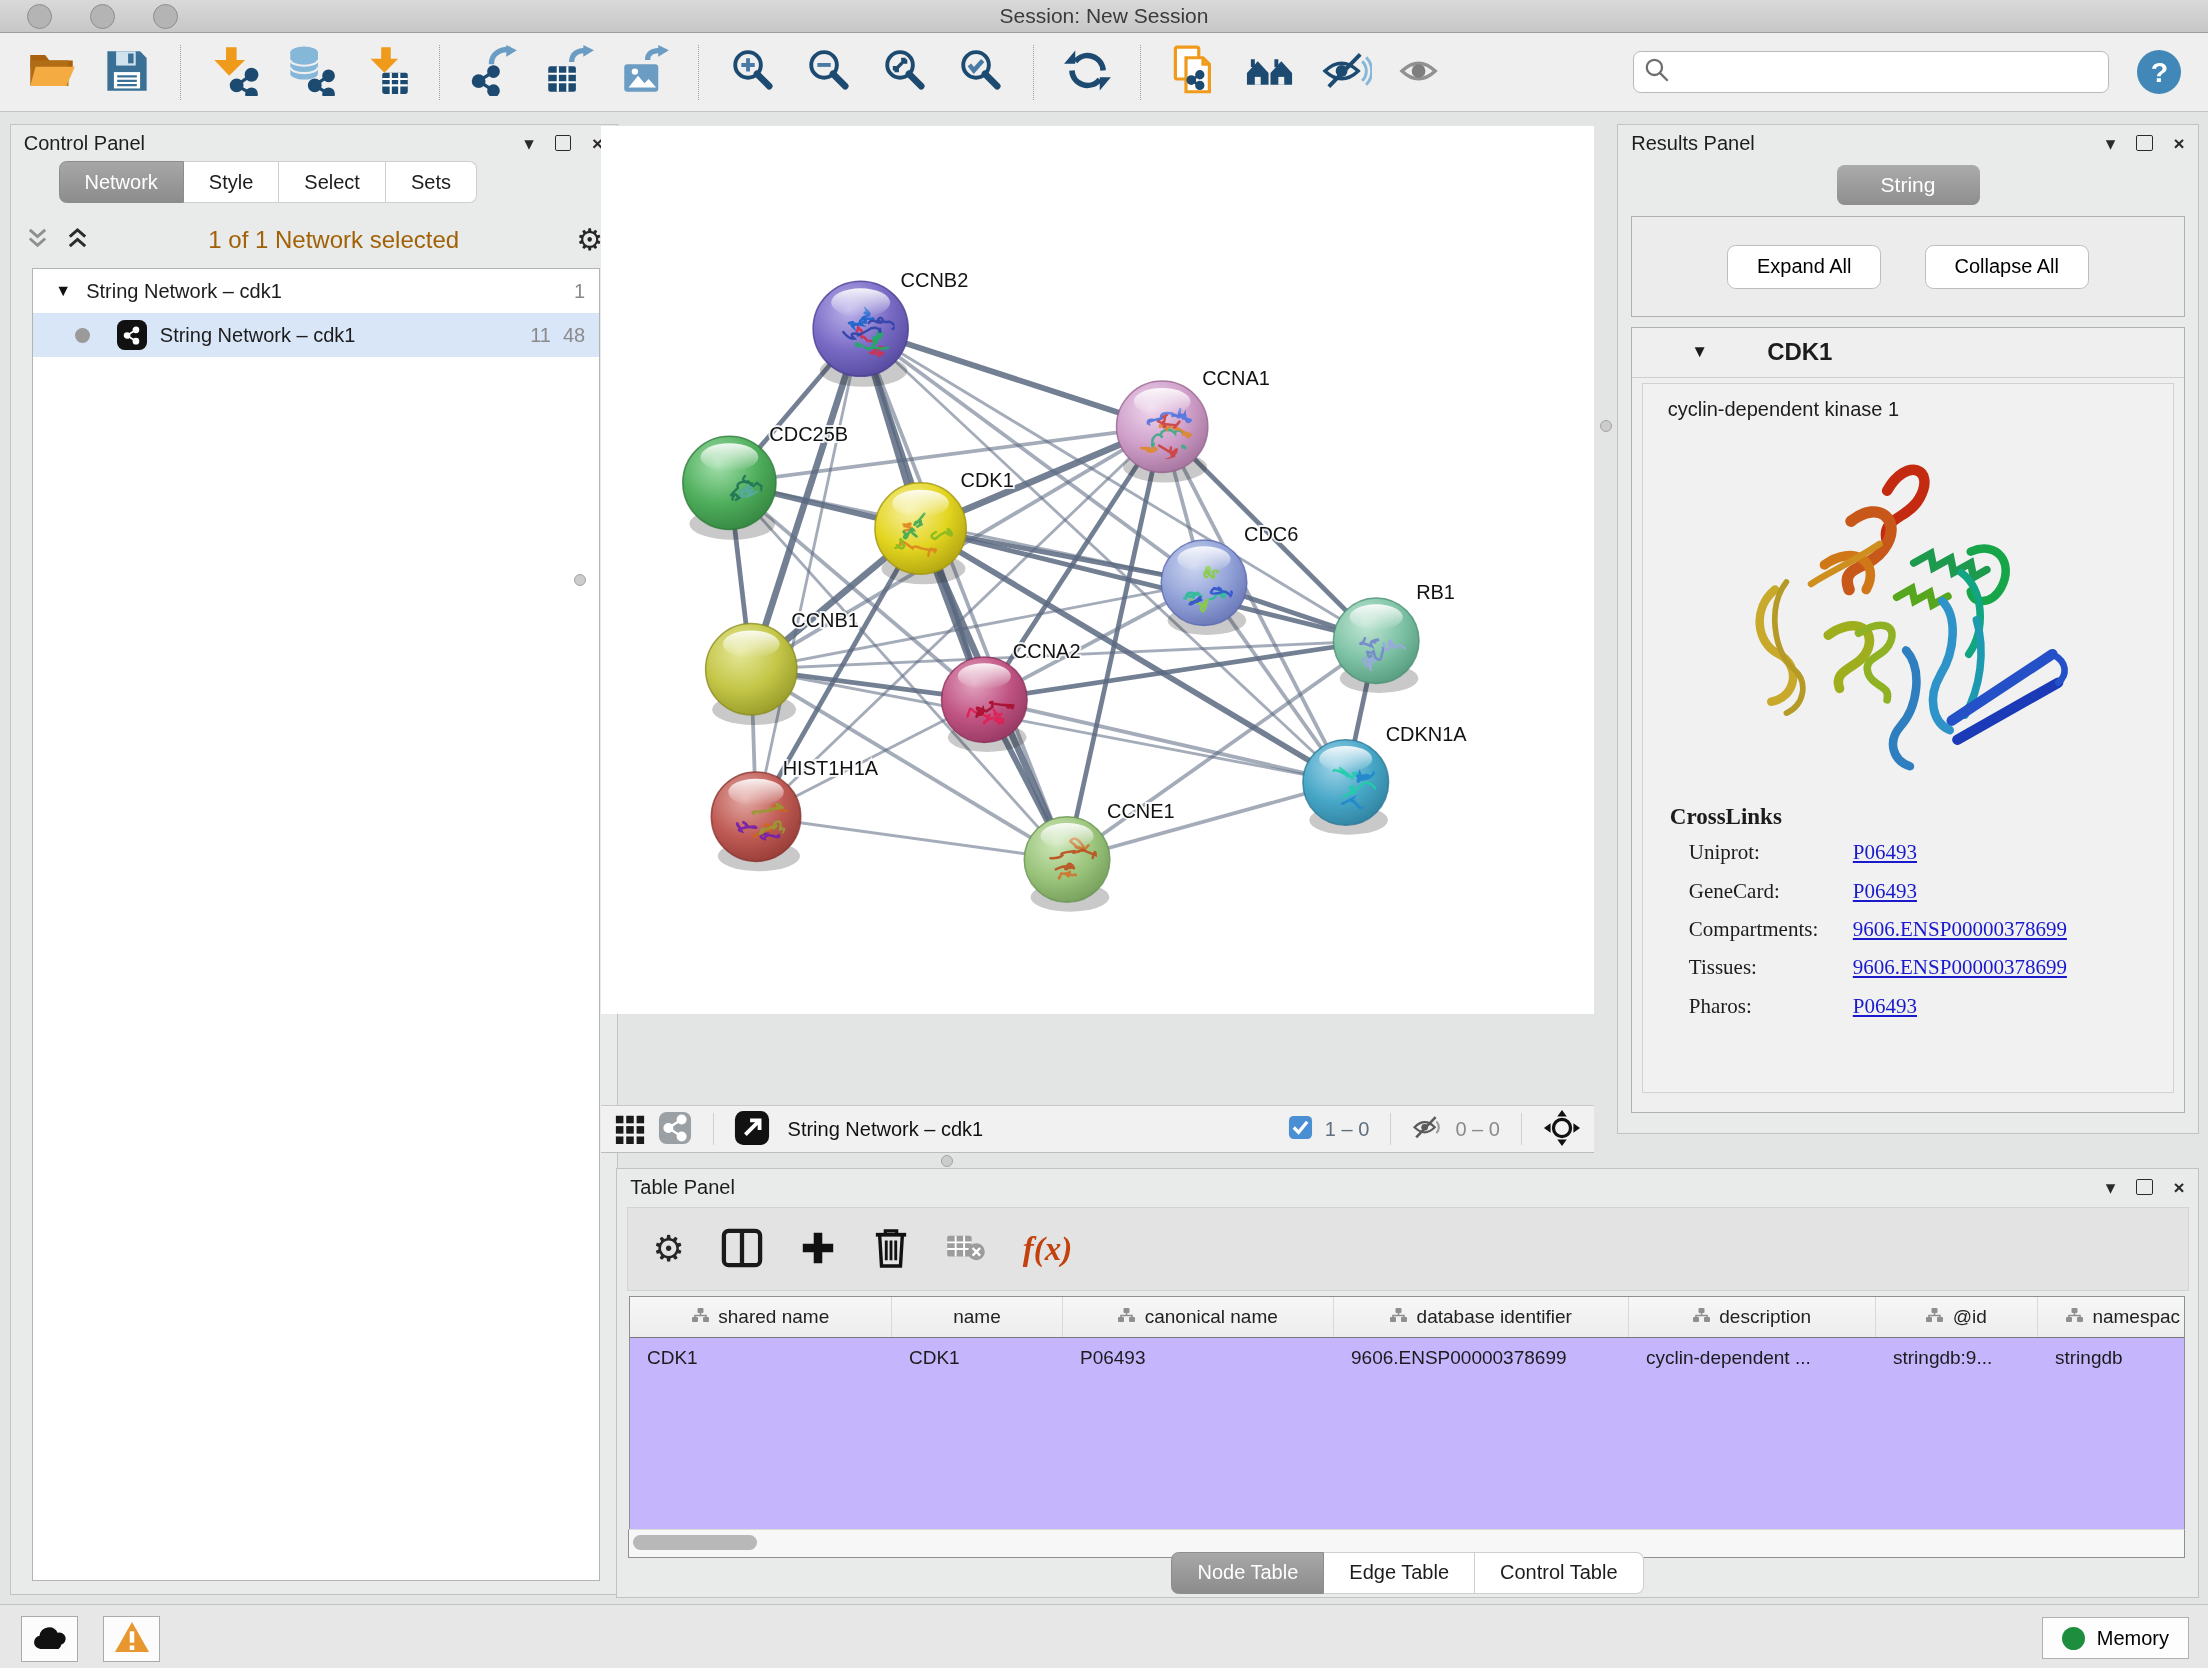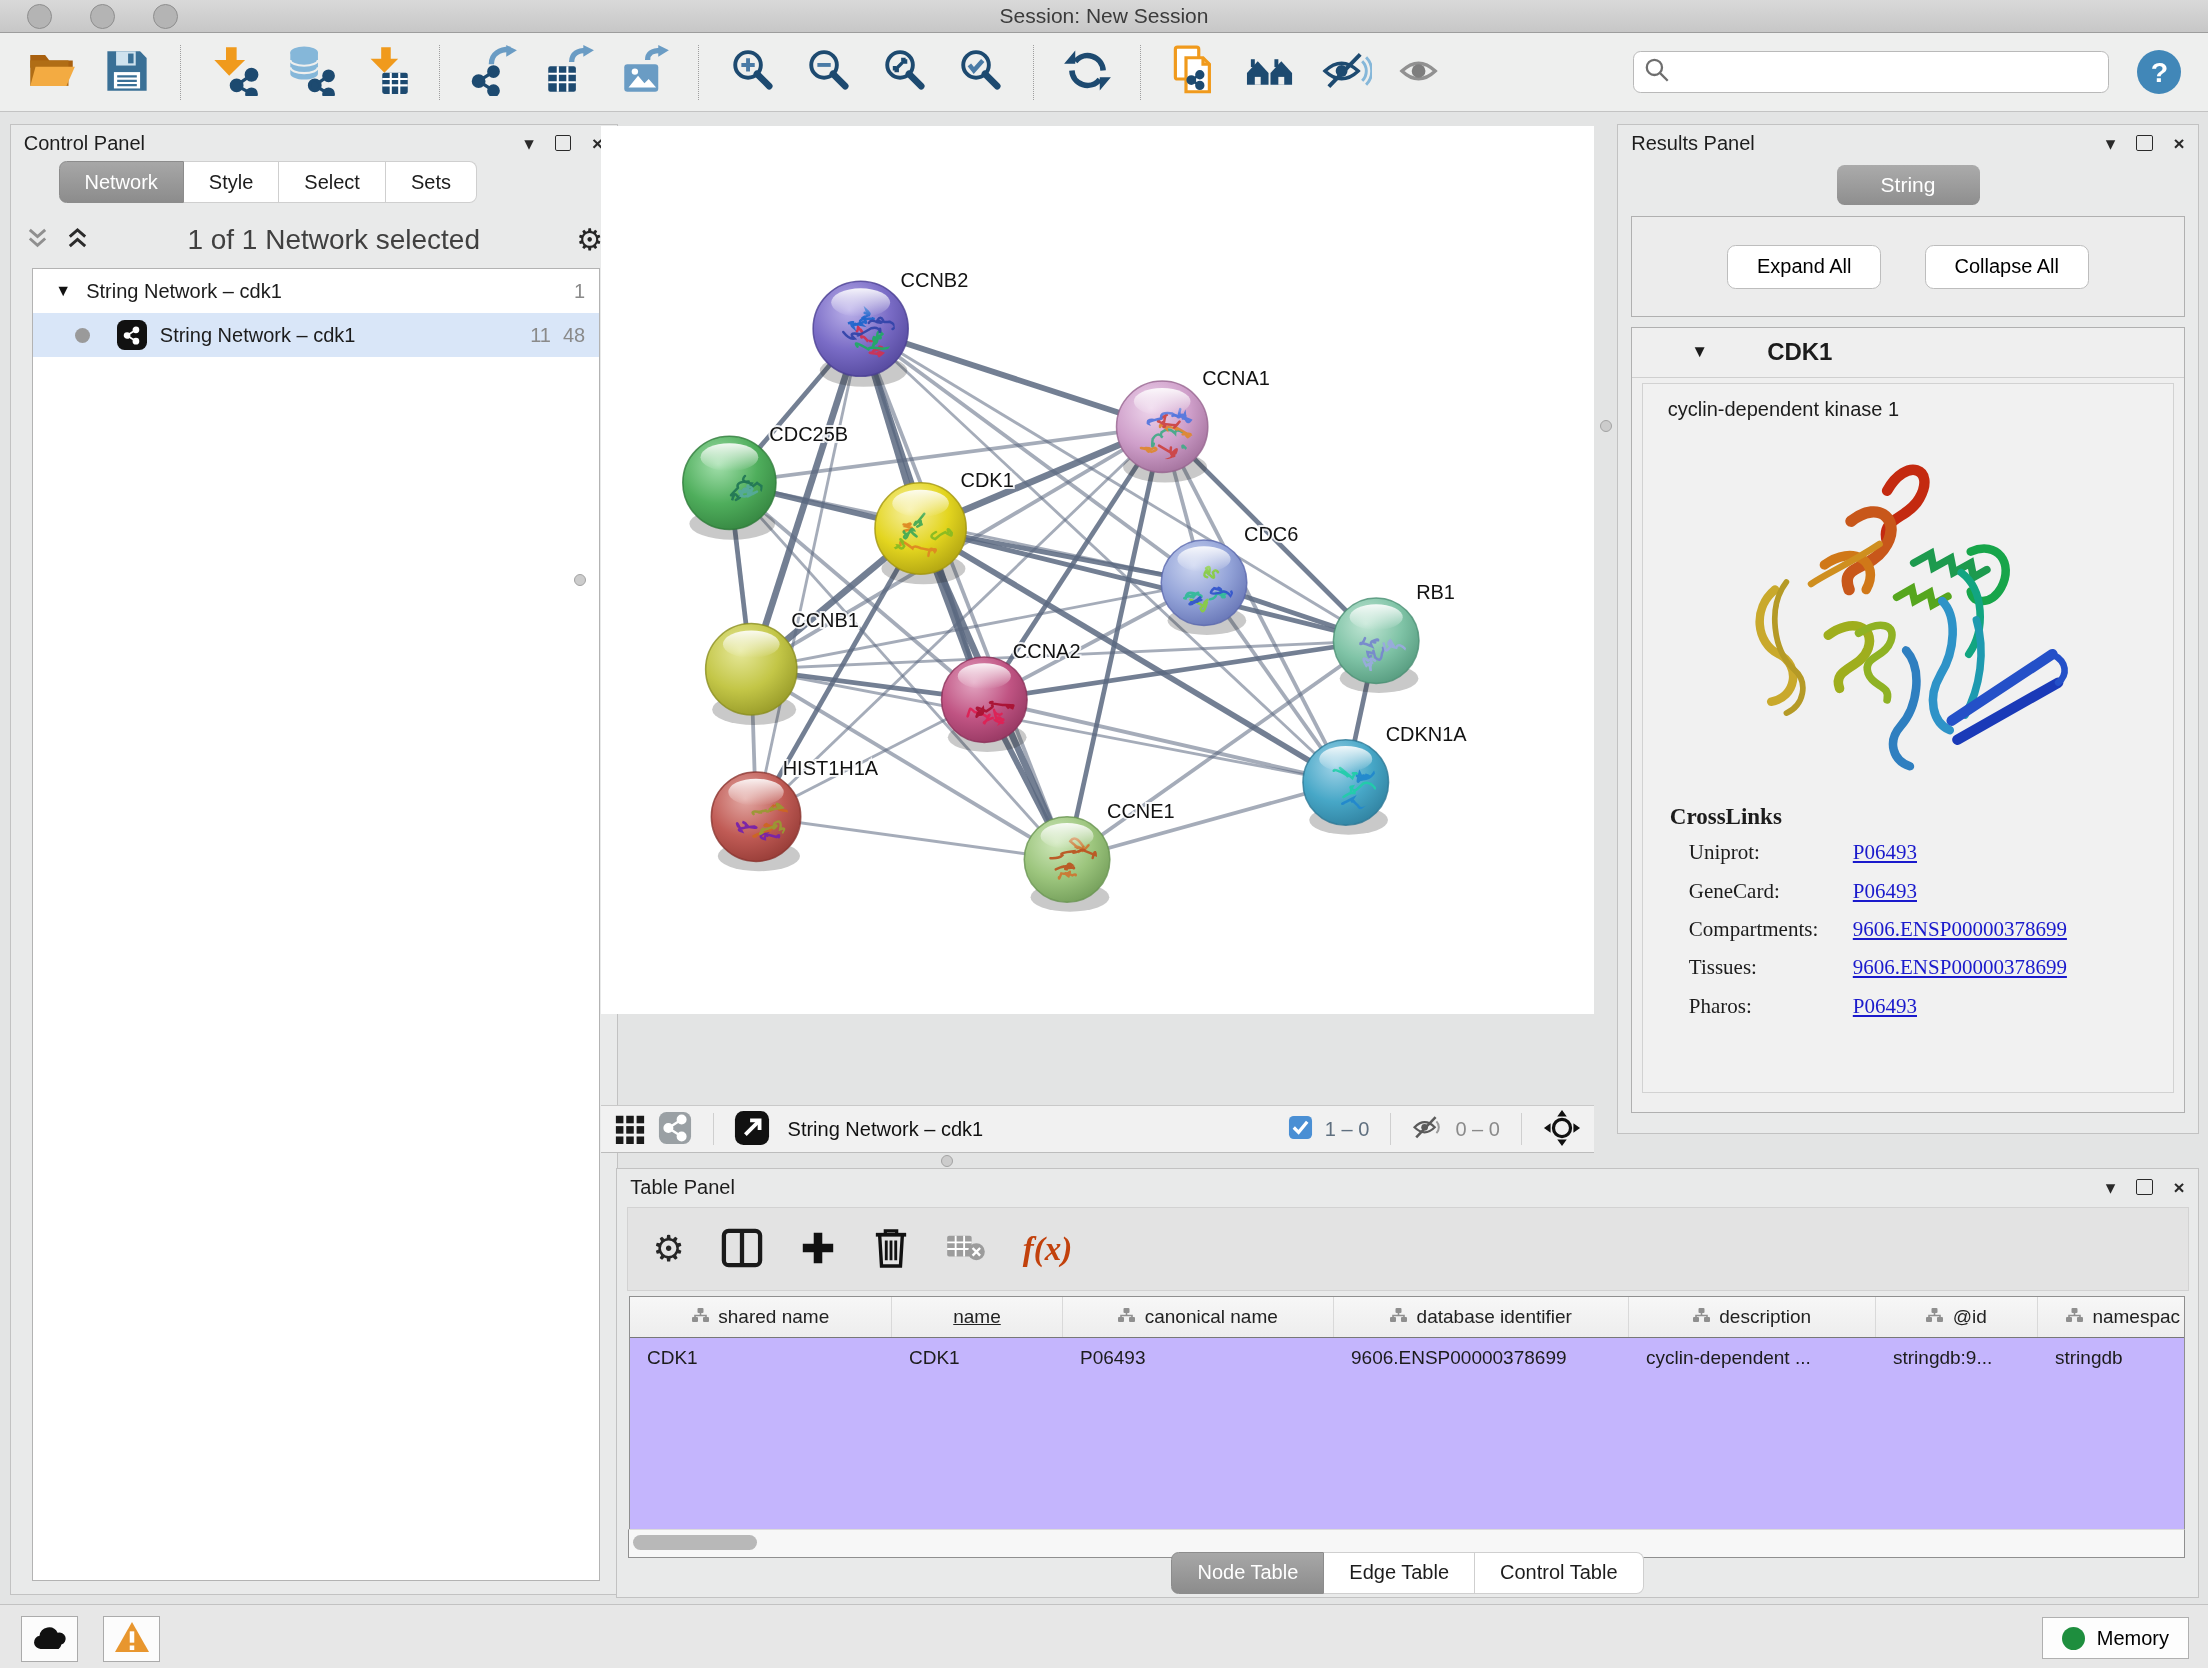--- a/index.html
+++ b/index.html
@@ -35,21 +35,21 @@
   
   .control-panel{position:absolute;left:9.5px;top:124px;width:608px;height:1471px;background:#e9eaea;
                  border:1px solid #c2c2c2;box-sizing:border-box;}
   .cp-tabs{position:absolute;left:48px;top:36px;display:flex;}
   .tabbtn{height:40px;padding:0 25px;background:#fff;border:1px solid #cfcfcf;border-left:none;
           font-size:20px;display:flex;align-items:center;cursor:pointer;}
   .tabbtn:first-child{border-left:1px solid #cfcfcf;border-radius:7.6px 0 0 7.6px;}
   .tabbtn:last-child{border-radius:0 7.6px 7.6px 0;}
   .tabbtn.sel{background:linear-gradient(#a7a7a7,#8c8c8c);color:#fff;border-color:#8c8c8c;}
   .cp-sumrow{position:absolute;left:13.3px;right:13.3px;top:95px;height:40px;display:flex;align-items:center;}
-  .cp-sumrow .sumtext{flex:1;text-align:center;font-size:28px;color:#404040;}
+  .cp-sumrow .sumtext{flex:1;text-align:center;font-size:24px;color:#a16207;}
   .gear{font-size:30px;color:#262626;line-height:30px;cursor:pointer;}
   .cp-tree{position:absolute;left:21px;right:17px;top:143px;bottom:13.3px;background:#fff;
            border:1.9px solid #b3b3b3;overflow:hidden;}
   .tree-row{height:44px;display:flex;align-items:center;font-size:20px;padding:0 13.3px;}
   .tree-row .tri{font-size:16px;margin:0 15px 0 9.5px;color:#111;}
   .tree-row .count{margin-left:auto;color:#8a8a8a;}
   .tree-row.child{background:#d9e6f8;padding-left:42px;}
   .dot{width:15px;height:15px;border-radius:50%;background:#9a9a9a;margin-right:27px;flex:0 0 auto;}
   .sharebadge{width:30px;height:30px;border-radius:7.6px;background:#111;display:flex;align-items:center;
               justify-content:center;margin-right:13.3px;flex:0 0 auto;}
@@ -834,21 +834,21 @@
             <span><svg width="17" height="15" viewBox="0 0 17 15">
                 <g fill="#8f8f8f">
                   <rect x="5.5" y="0" width="6" height="5" rx="1"></rect>
                   <rect x="0" y="9" width="6" height="5" rx="1"></rect>
                   <rect x="11" y="9" width="6" height="5" rx="1"></rect>
                 </g>
                 <path d="M8.5 5v2.5M3 9V7.5h11V9" stroke="#8f8f8f" stroke-width="1.6" fill="none"></path>
               </svg></span>
             <span>shared name</span>
           </div>
-          <div class="th" style="width: 171px; text-decoration: underline;">
+          <div class="th" style="width: 171px;">
             <span>name</span>
           </div>
           <div class="th" style="width: 271px;">
             <span><svg width="17" height="15" viewBox="0 0 17 15">
                 <g fill="#8f8f8f">
                   <rect x="5.5" y="0" width="6" height="5" rx="1"></rect>
                   <rect x="0" y="9" width="6" height="5" rx="1"></rect>
                   <rect x="11" y="9" width="6" height="5" rx="1"></rect>
                 </g>
                 <path d="M8.5 5v2.5M3 9V7.5h11V9" stroke="#8f8f8f" stroke-width="1.6" fill="none"></path>

